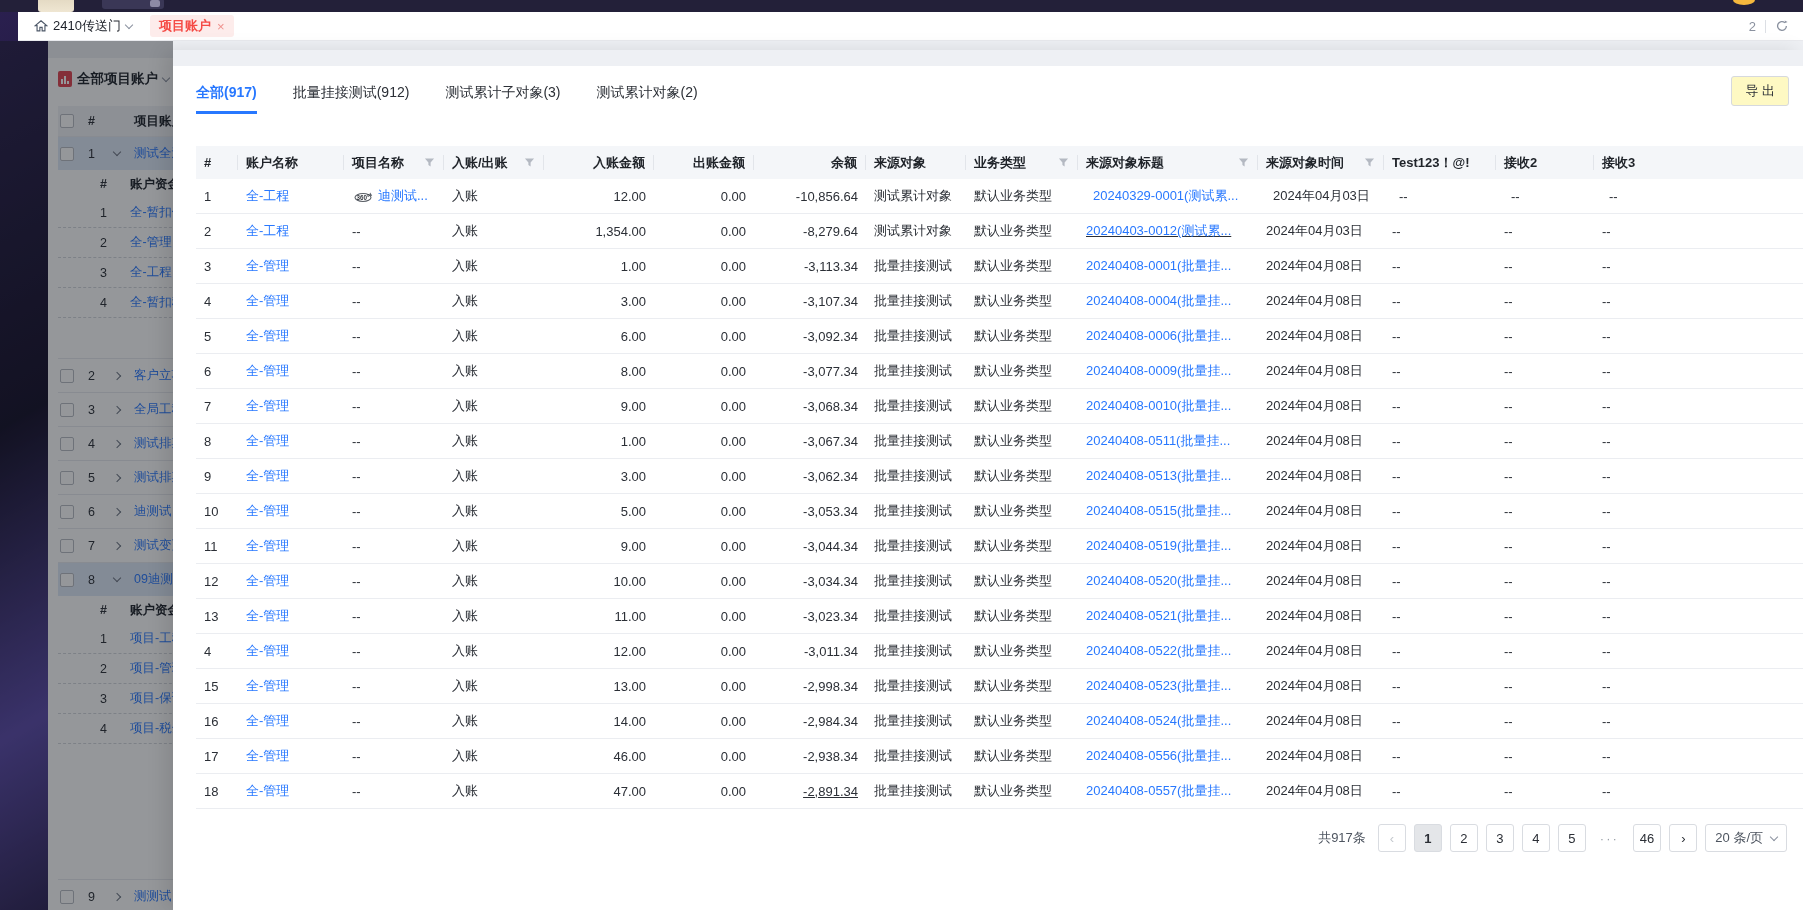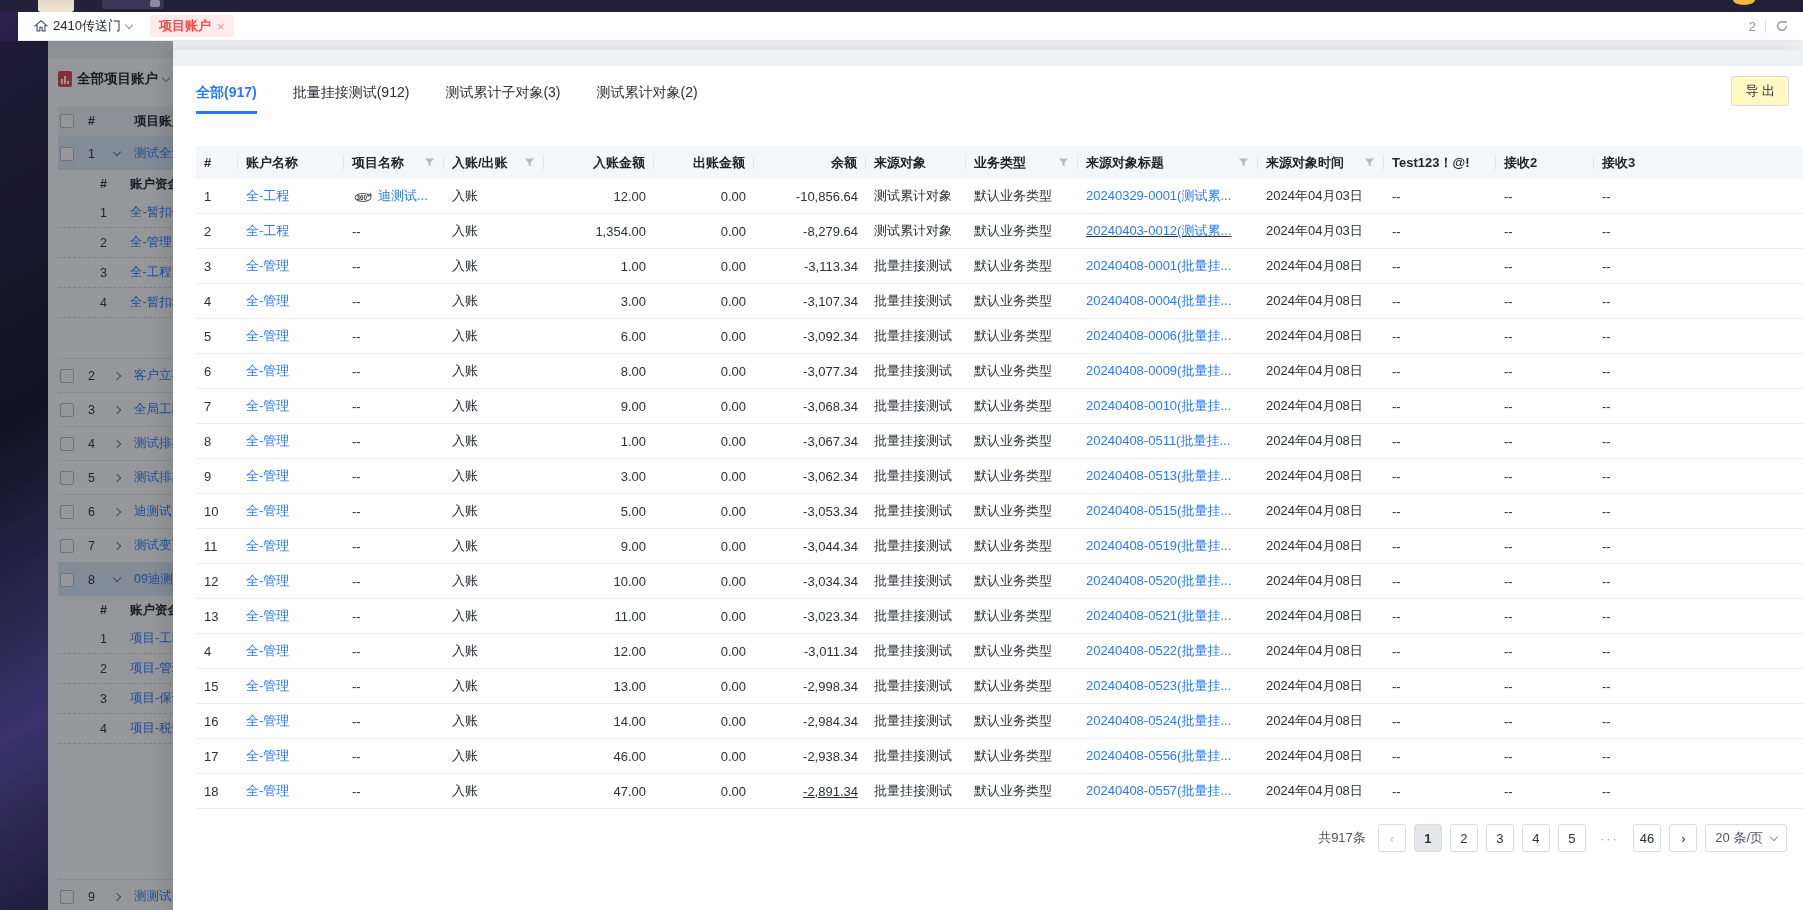--- a/index.html
+++ b/index.html
@@ -380,21 +380,21 @@
             </div>
             <div class="tcell r" style="flex-basis: 112px;">
               <span>-10,856.64</span>
             </div>
             <div class="tcell" style="flex-basis: 100px;">
               <span>测试累计对象</span>
             </div>
             <div class="tcell" style="flex-basis: 112px;">
               <span>默认业务类型</span>
             </div>
-            <div class="tcell" style="flex-basis: 180px;">
+            <div class="tcell" style="flex-basis: 180px; margin-left: 7px;">
               <span class="link">20240329-0001(测试累...</span>
             </div>
             <div class="tcell" style="flex-basis: 126px;">
               <span>2024年04月03日</span>
             </div>
             <div class="tcell" style="flex-basis: 112px;">
               <span>--</span>
             </div>
             <div class="tcell" style="flex-basis: 98px;">
               <span>--</span>

